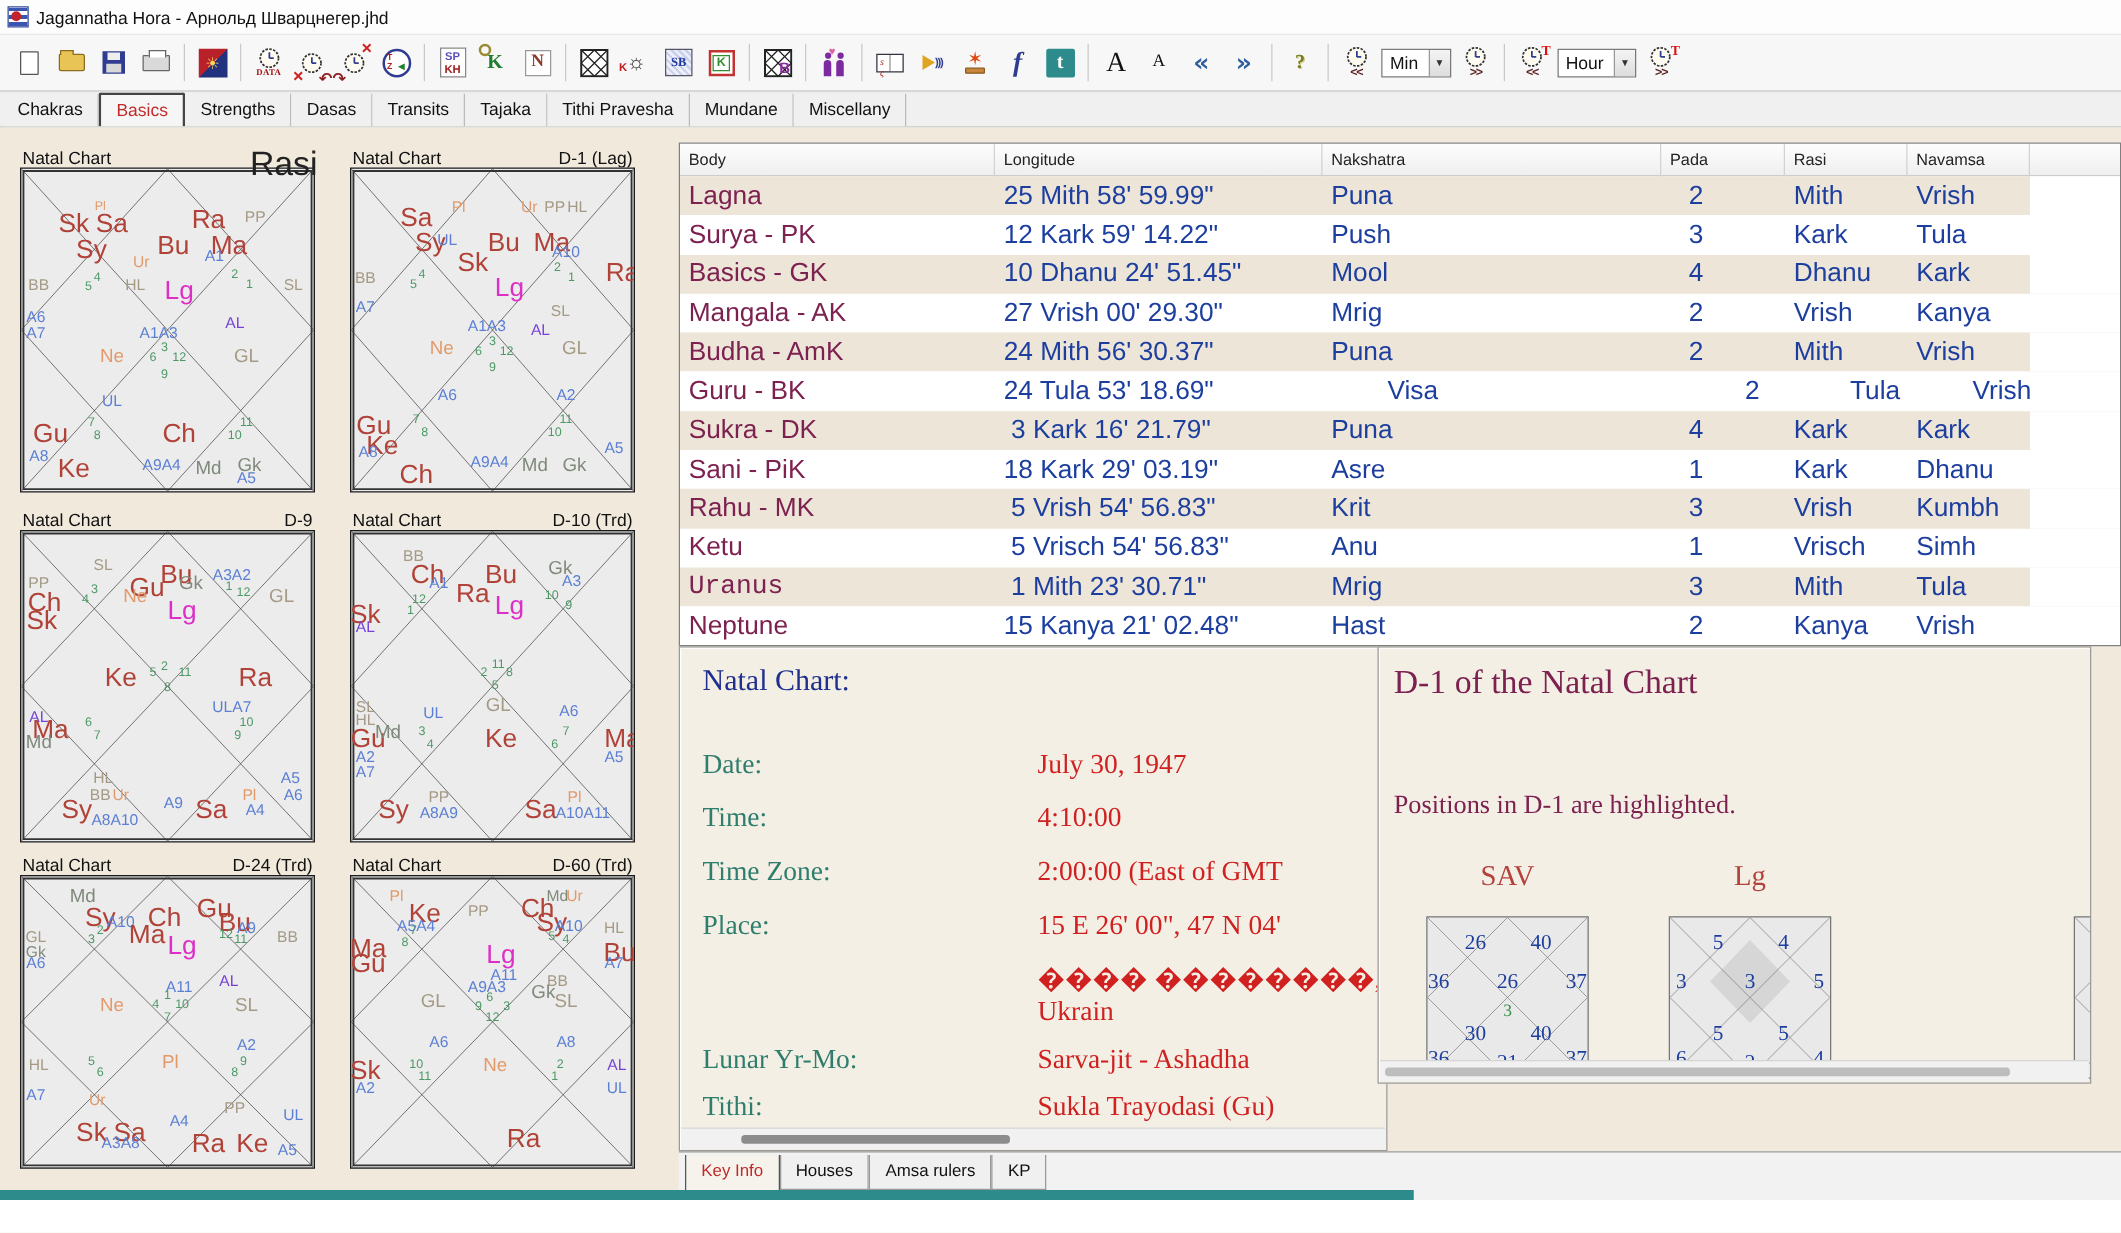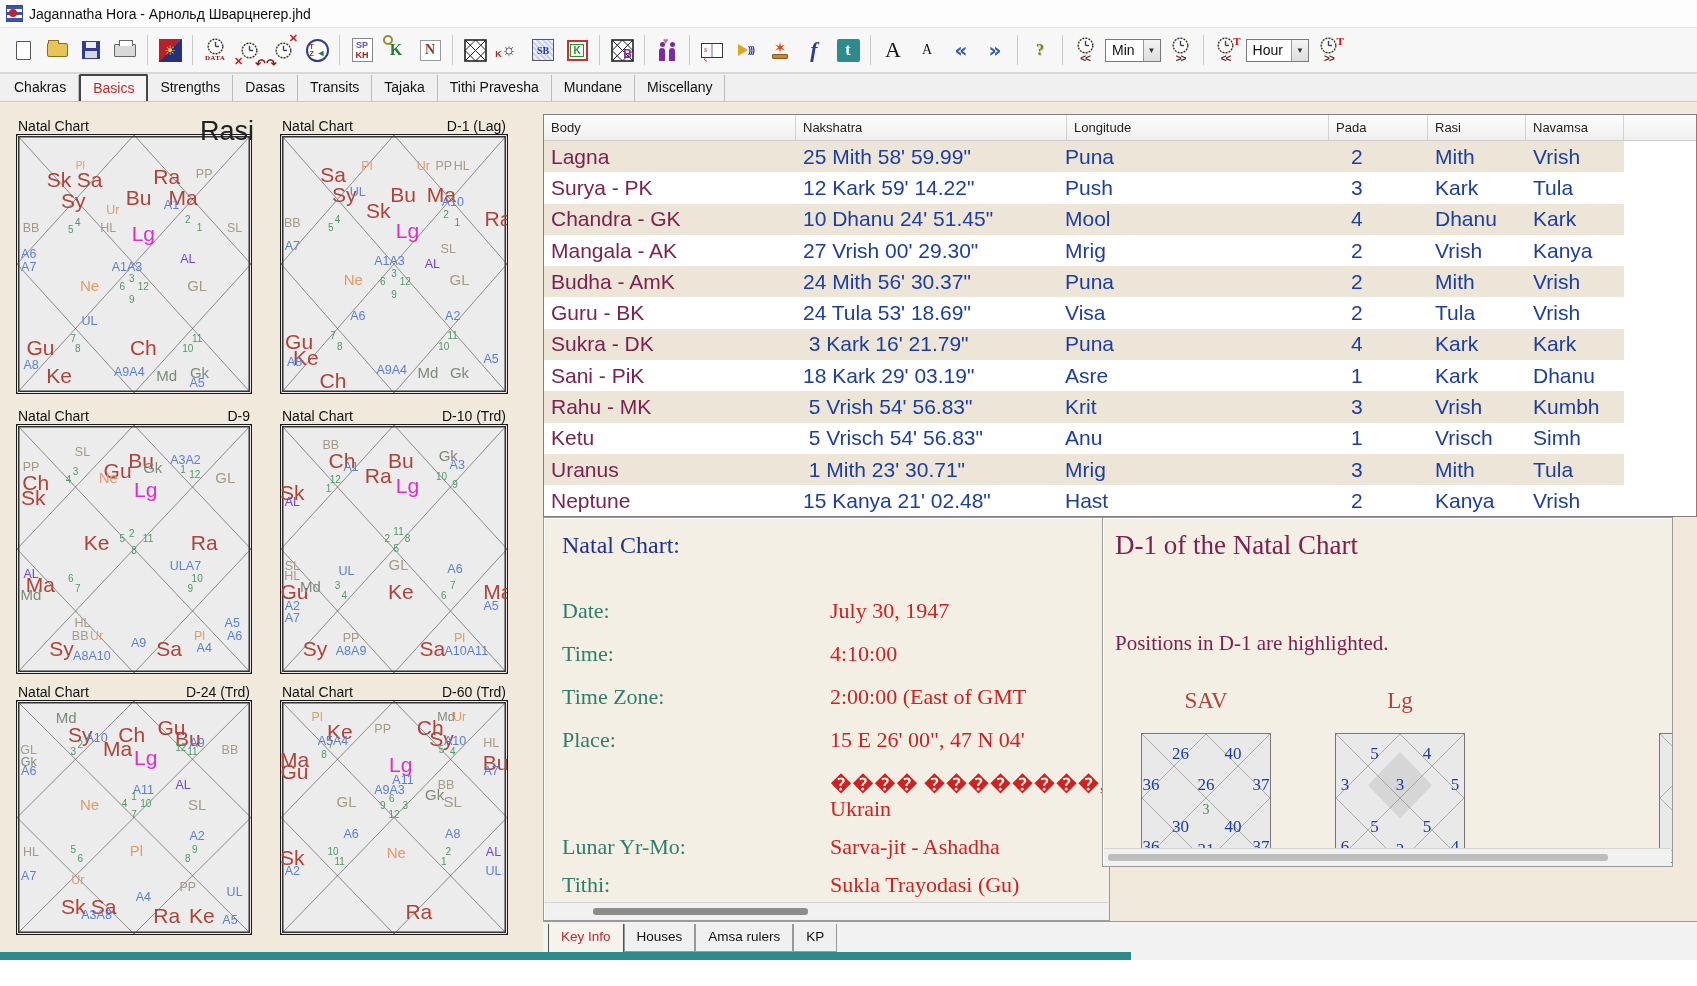--- a/index.html
+++ b/index.html
@@ -647,22 +647,22 @@
             <span class="clab c-b s-m" style="left: 5%; top: 73%;">A2</span>
             <span class="clab c-b s-m" style="left: 94%; top: 73%;">UL</span>
             <span class="clab c-r s-xl" style="left: 61%; top: 90%;">Ra</span>
           </div>
         </div>
       </div>
 
     <div id="tablewrap">
       <div id="thead">
           <span class="th" style="width: 252px;">Body</span>
+          <span class="th" style="width: 262px;">Longitude</span>
           <span class="th" style="width: 271px;">Nakshatra</span>
-          <span class="th" style="width: 262px;">Longitude</span>
           <span class="th" style="width: 99px;">Pada</span>
           <span class="th" style="width: 98px;">Rasi</span>
           <span class="th" style="width: 98px;">Navamsa</span>
           <span class="th" style="flex: 1 1 0%; border-right: none;"></span>
         </div>
       <div id="tbody">
           <div class="trow odd">
             <span class="td body" style="width: 252px;">Lagna</span>
             <span class="td lon" style="width: 262px;">25 Mith 58' 59.99"</span>
             <span class="td nak" style="width: 271px;">Puna</span>
@@ -674,21 +674,21 @@
           <div class="trow">
             <span class="td body" style="width: 252px;">Surya - PK</span>
             <span class="td lon" style="width: 262px;">12 Kark 59' 14.22"</span>
             <span class="td nak" style="width: 271px;">Push</span>
             <span class="td pada" style="width: 99px;">3</span>
             <span class="td rasi" style="width: 98px;">Kark</span>
             <span class="td nav" style="width: 98px;">Tula</span>
             <span class="stripe-end" style="flex: 1 1 0%; height: 100%;"></span>
           </div>
           <div class="trow odd">
-            <span class="td body" style="width: 252px;">Chandra - GK</span>
+            <span class="td body" style="width: 252px;">Basics - GK</span>
             <span class="td lon" style="width: 262px;">10 Dhanu 24' 51.45"</span>
             <span class="td nak" style="width: 271px;">Mool</span>
             <span class="td pada" style="width: 99px;">4</span>
             <span class="td rasi" style="width: 98px;">Dhanu</span>
             <span class="td nav" style="width: 98px;">Kark</span>
             <span class="stripe-end" style="height: 100%; background: rgb(255, 255, 255); flex: 0 0 72px;"></span>
           </div>
           <div class="trow">
             <span class="td body" style="width: 252px;">Mangala - AK</span>
             <span class="td lon" style="width: 262px;">27 Vrish 00' 29.30"</span>
@@ -703,21 +703,21 @@
             <span class="td lon" style="width: 262px;">24 Mith 56' 30.37"</span>
             <span class="td nak" style="width: 271px;">Puna</span>
             <span class="td pada" style="width: 99px;">2</span>
             <span class="td rasi" style="width: 98px;">Mith</span>
             <span class="td nav" style="width: 98px;">Vrish</span>
             <span class="stripe-end" style="height: 100%; background: rgb(255, 255, 255); flex: 0 0 72px;"></span>
           </div>
           <div class="trow">
             <span class="td body" style="width: 252px;">Guru - BK</span>
             <span class="td lon" style="width: 262px;">24 Tula 53' 18.69"</span>
-            <span class="td nak" style="width: 271px;">Visa</span>
+            <span class="td nak" style="width: 271px; margin-left: 45px;">Visa</span>
             <span class="td pada" style="width: 99px;">2</span>
             <span class="td rasi" style="width: 98px;">Tula</span>
             <span class="td nav" style="width: 98px;">Vrish</span>
             <span class="stripe-end" style="flex: 1 1 0%; height: 100%;"></span>
           </div>
           <div class="trow odd">
             <span class="td body" style="width: 252px;">Sukra - DK</span>
             <span class="td lon" style="width: 262px;"> 3 Kark 16' 21.79"</span>
             <span class="td nak" style="width: 271px;">Puna</span>
             <span class="td pada" style="width: 99px;">4</span>
@@ -746,21 +746,21 @@
           <div class="trow">
             <span class="td body" style="width: 252px;">Ketu</span>
             <span class="td lon" style="width: 262px;"> 5 Vrisch 54' 56.83"</span>
             <span class="td nak" style="width: 271px;">Anu</span>
             <span class="td pada" style="width: 99px;">1</span>
             <span class="td rasi" style="width: 98px;">Vrisch</span>
             <span class="td nav" style="width: 98px;">Simh</span>
             <span class="stripe-end" style="flex: 1 1 0%; height: 100%;"></span>
           </div>
           <div class="trow odd">
-            <span class="td body" style="width: 252px;">Uranus</span>
+            <span class="td body" style="width: 252px; font-family: Liberation Mono, monospace;">Uranus</span>
             <span class="td lon" style="width: 262px;"> 1 Mith 23' 30.71"</span>
             <span class="td nak" style="width: 271px;">Mrig</span>
             <span class="td pada" style="width: 99px;">3</span>
             <span class="td rasi" style="width: 98px;">Mith</span>
             <span class="td nav" style="width: 98px;">Tula</span>
             <span class="stripe-end" style="height: 100%; background: rgb(255, 255, 255); flex: 0 0 72px;"></span>
           </div>
           <div class="trow">
             <span class="td body" style="width: 252px;">Neptune</span>
             <span class="td lon" style="width: 262px;">15 Kanya 21' 02.48"</span>

